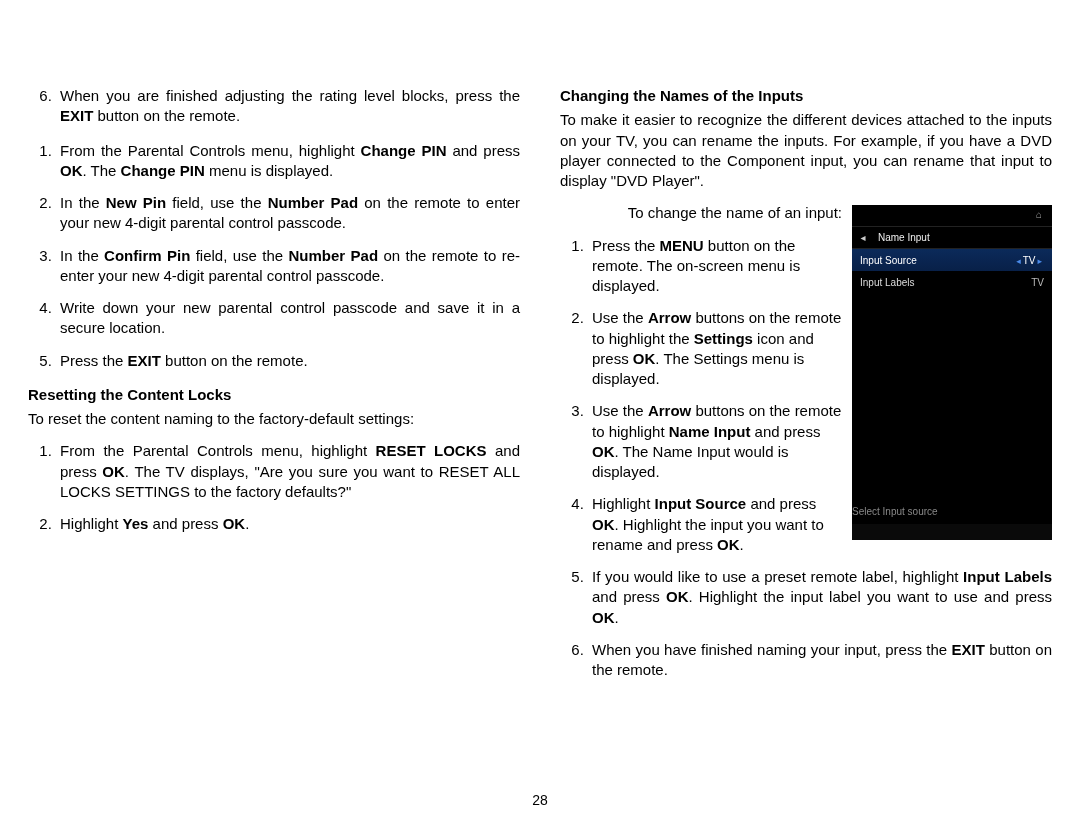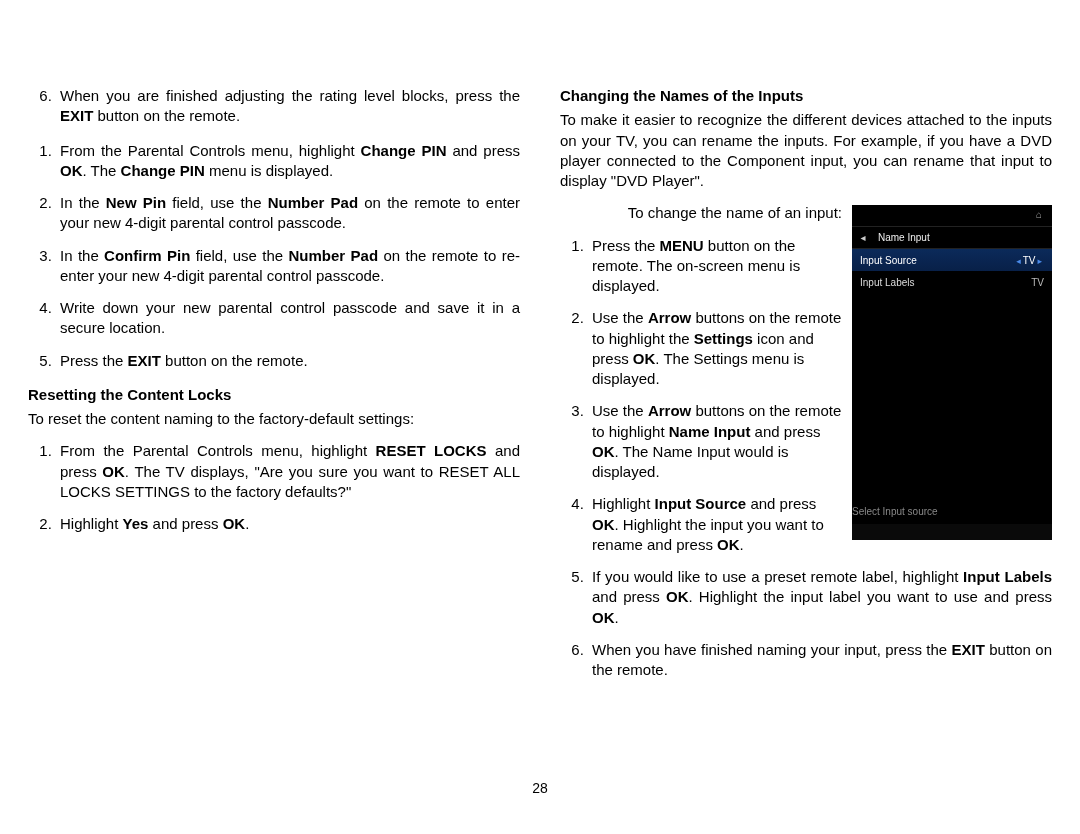--- a/index.html
+++ b/index.html
@@ -124,21 +124,21 @@
   }
   .tv-barbottom {
     position: absolute;
     left: 0; right: 0; bottom: 0;
     height: 16px;
     background: #0a0a0a;
   }
 
   .page-num {
     position: absolute;
-    bottom: 36px;
+    bottom: 24px;
     left: 0; right: 0;
     text-align: center;
     font-size: 14px;
   }
   .narrow-list li { text-align: left; }
 </style>
 </head>
 <body>
 
 <div class="page">

